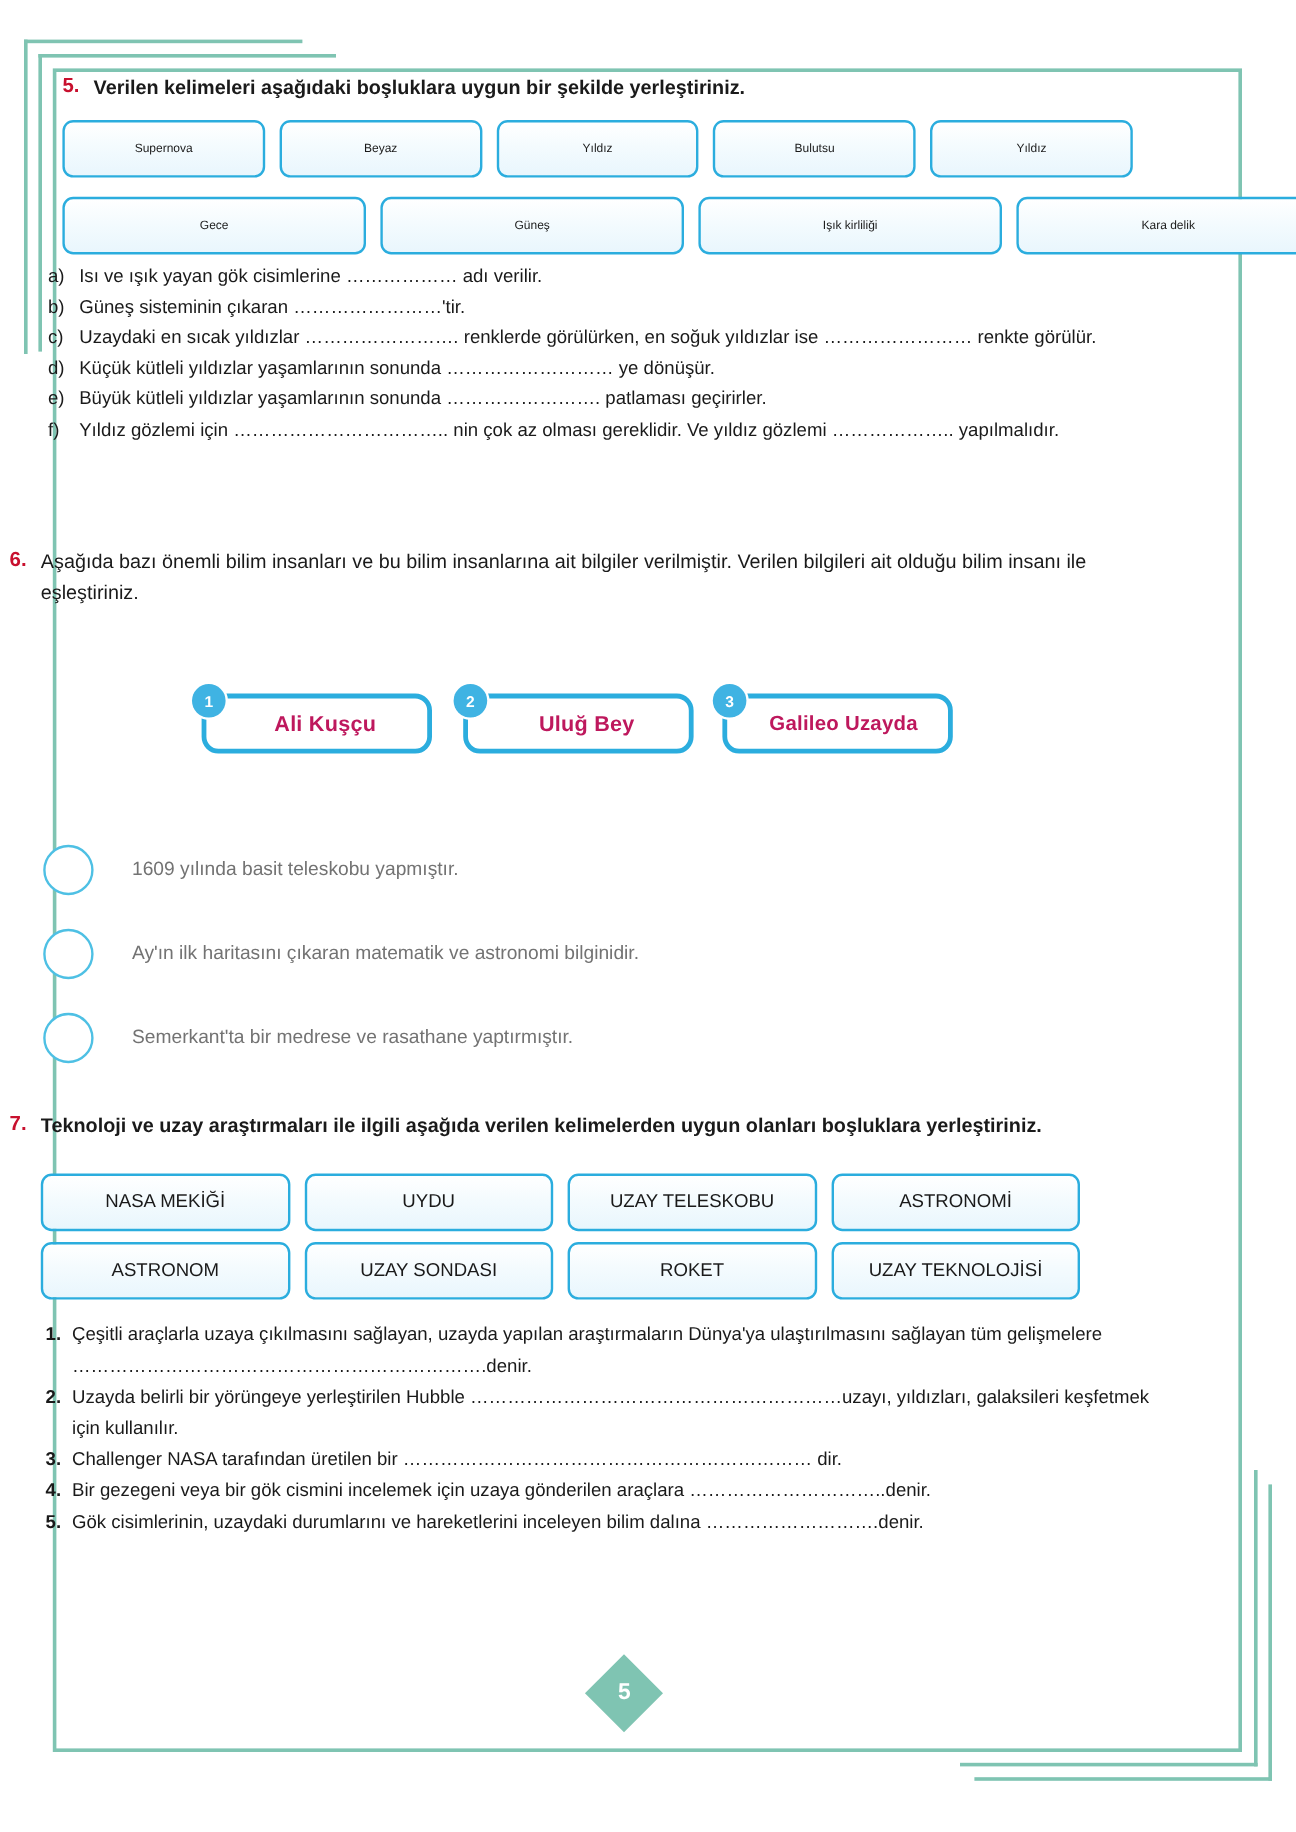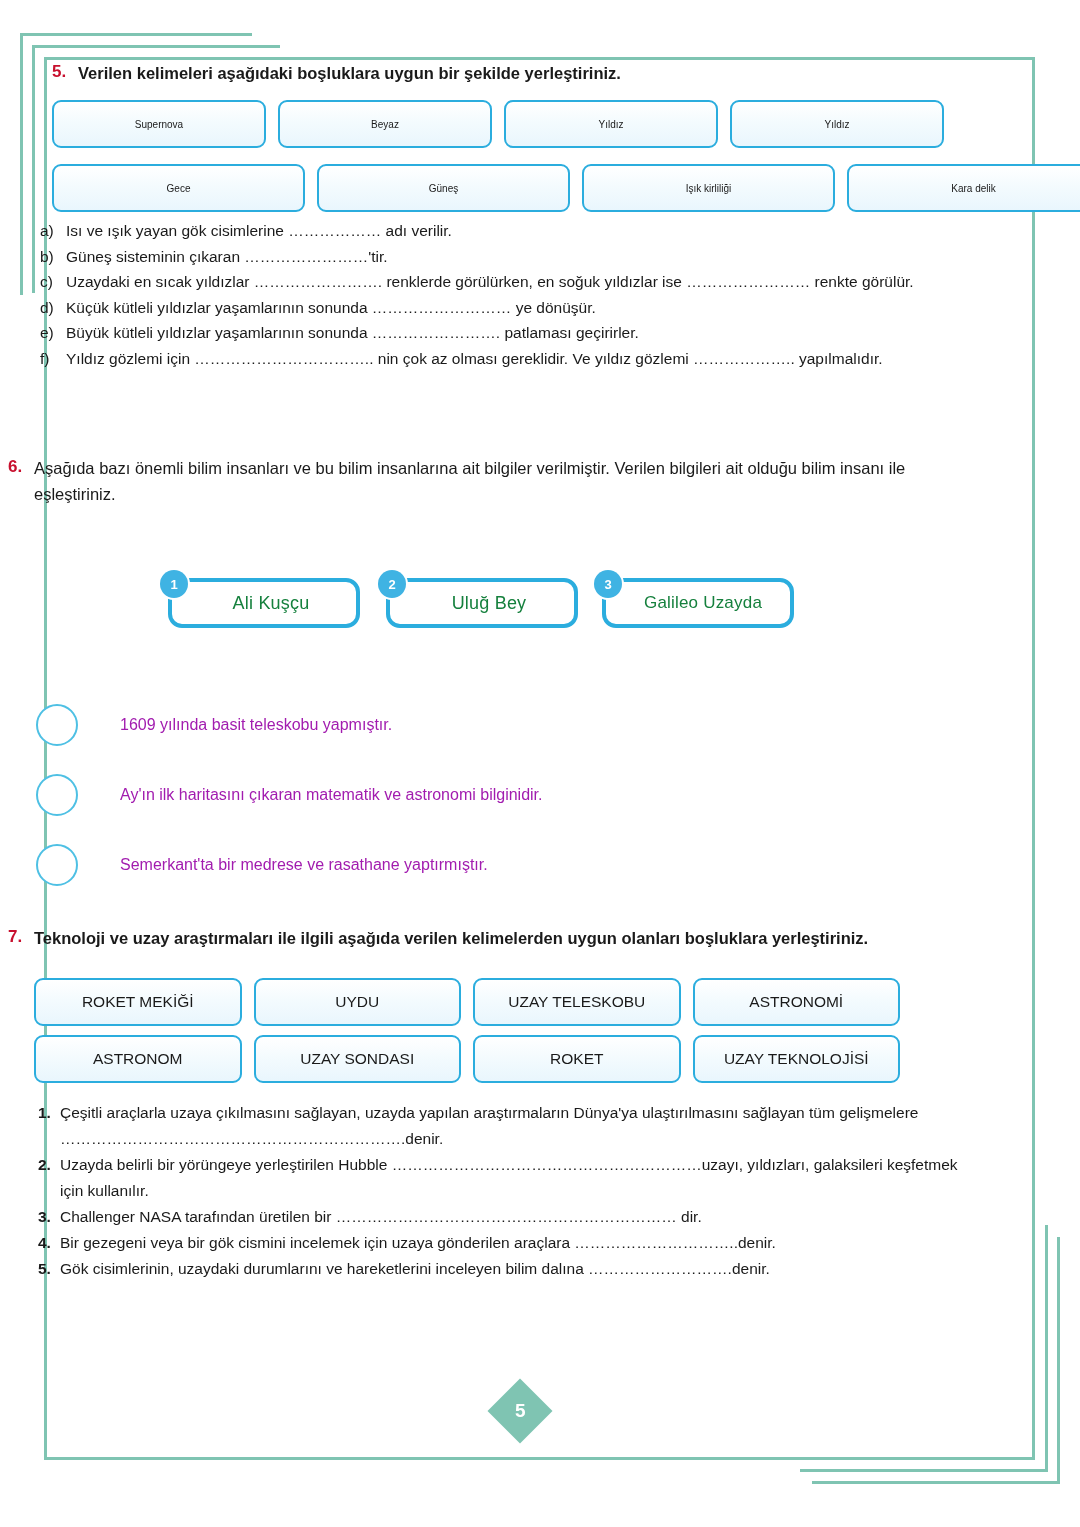--- a/index.html
+++ b/index.html
@@ -143,23 +143,23 @@
   }
   .banner-shadow {
     position: absolute;
     left: 12px; top: 14px;
     width: 192px; height: 50px;
     border-radius: 14px;
     background: #9fdcf2;
     z-index: -1;
   }
   .banner-label {
-    font-weight: normal;
+    font-weight: bold;
     font-size: 18px;
-    color: #15803d;
+    color: #be185d;
     letter-spacing: 0.2px;
     padding-left: 14px;
   }
   .banner-badge {
     position: absolute;
     left: 0; top: 0;
     width: 28px; height: 28px;
     border-radius: 50%;
     background: #3fb3e3;
     color: #ffffff;
@@ -181,23 +181,23 @@
   }
   .match-circle {
     width: 42px; height: 42px;
     border: 2.5px solid #4ec0e4;
     border-radius: 50%;
     background: #ffffff;
     box-sizing: border-box;
     flex: 0 0 42px;
   }
   .match-text {
-    margin-left: 42px;
+    margin-left: 32px;
     font-size: 16px;
-    color: #a21caf;
+    color: #737373;
   }
 
   
   .page-badge {
     position: absolute;
     left: 497px; top: 1388px;
     width: 46px; height: 46px;
     background: #7fc4b2;
     transform: rotate(45deg);
     display: flex;
@@ -222,20 +222,21 @@
 
 <div class="q-head" style="left:52px; top:60px; width:930px;">
   <span class="q-num">5.</span>
   <span class="q-text">Verilen kelimeleri aşağıdaki boşluklara uygun bir şekilde yerleştiriniz.</span>
 </div>
 
 <div class="wordbank" style="left:52px; top:100px; width:892px;">
   <div class="wb-box">Supernova</div>
   <div class="wb-box">Beyaz</div>
   <div class="wb-box">Yıldız</div>
+  <div class="wb-box">Bulutsu</div>
   <div class="wb-box">Yıldız</div>
 </div>
 
 <div class="wordbank" style="left:52px; top:164px; width:1048px;">
   <div class="wb-box">Gece</div>
   <div class="wb-box">Güneş</div>
   <div class="wb-box">Işık kirliliği</div>
   <div class="wb-box">Kara delik</div>
 </div>
 
@@ -309,21 +310,21 @@
     <span class="match-text">Semerkant'ta bir medrese ve rasathane yaptırmıştır.</span>
   </div>
 </div>
 
 <div class="q-head" style="left:8px; top:925px; width:975px;">
   <span class="q-num">7.</span>
   <span class="q-text">Teknoloji ve uzay araştırmaları ile ilgili aşağıda verilen kelimelerden uygun olanları boşluklara yerleştiriniz.</span>
 </div>
 
 <div class="wordbank wb-caps" style="left:34px; top:978px; width:866px;">
-  <div class="wb-box">ROKET MEKİĞİ</div>
+  <div class="wb-box">NASA MEKİĞİ</div>
   <div class="wb-box">UYDU</div>
   <div class="wb-box">UZAY TELESKOBU</div>
   <div class="wb-box">ASTRONOMİ</div>
 </div>
 
 <div class="wordbank wb-caps" style="left:34px; top:1035px; width:866px;text-align:center;">
   <div class="wb-box">ASTRONOM</div>
   <div class="wb-box">UZAY SONDASI</div>
   <div class="wb-box">ROKET</div>
   <div class="wb-box">UZAY TEKNOLOJİSİ</div>

